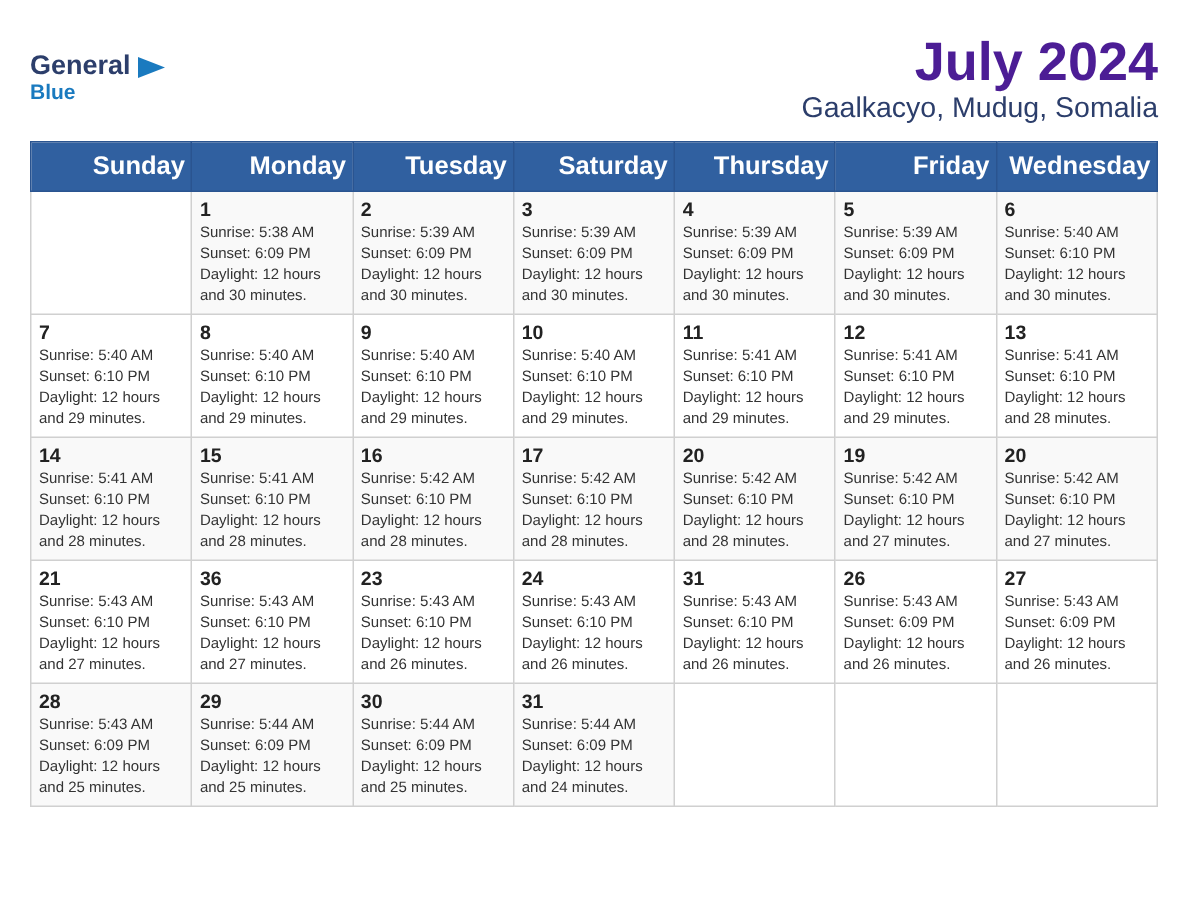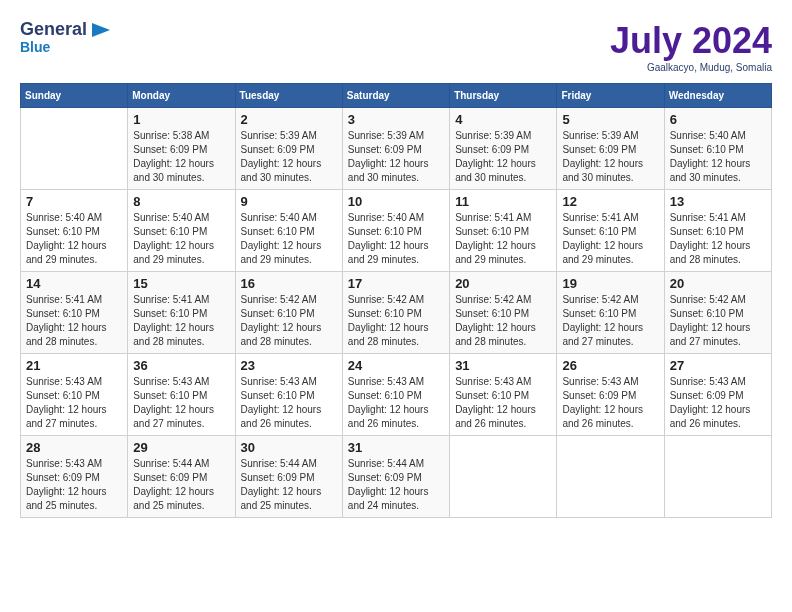--- a/index.html
+++ b/index.html
@@ -6,51 +6,51 @@
     body {
       font-family: Arial, sans-serif;
       background: #fff;
       width: 792px;
       min-height: 612px;
       padding: 20px;
     }
     .header {
       display: flex;
       justify-content: space-between;
-      align-items: flex-start;
+      align-items: center;
       margin-bottom: 10px;
     }
     .logo {
       display: flex;
       align-items: center;
       gap: 4px;
     }
     .title-block {
       text-align: right;
     }
     .month-title {
       font-size: 36px;
       color: #4c1d95;
       font-weight: bold;
     }
     .location {
-      font-size: 10px;
+      font-size: 19px;
       color: #2c3e6b;
     }
     table {
       width: 100%;
       border-collapse: collapse;
       font-size: 11px;
     }
     thead tr th {
       background-color: #3060a0;
       color: #fff;
       padding: 6px 4px;
-      text-align: left;
-      font-size: 10px;
+      text-align: right;
+      font-size: 17px;
       font-weight: bold;
       border: 1px solid #2a5490;
     }
     tbody tr td {
       border: 1px solid #d0d0d0;
       vertical-align: top;
       padding: 4px 5px;
       height: 80px;
       width: calc(100% / 7);
       background: #fff;

